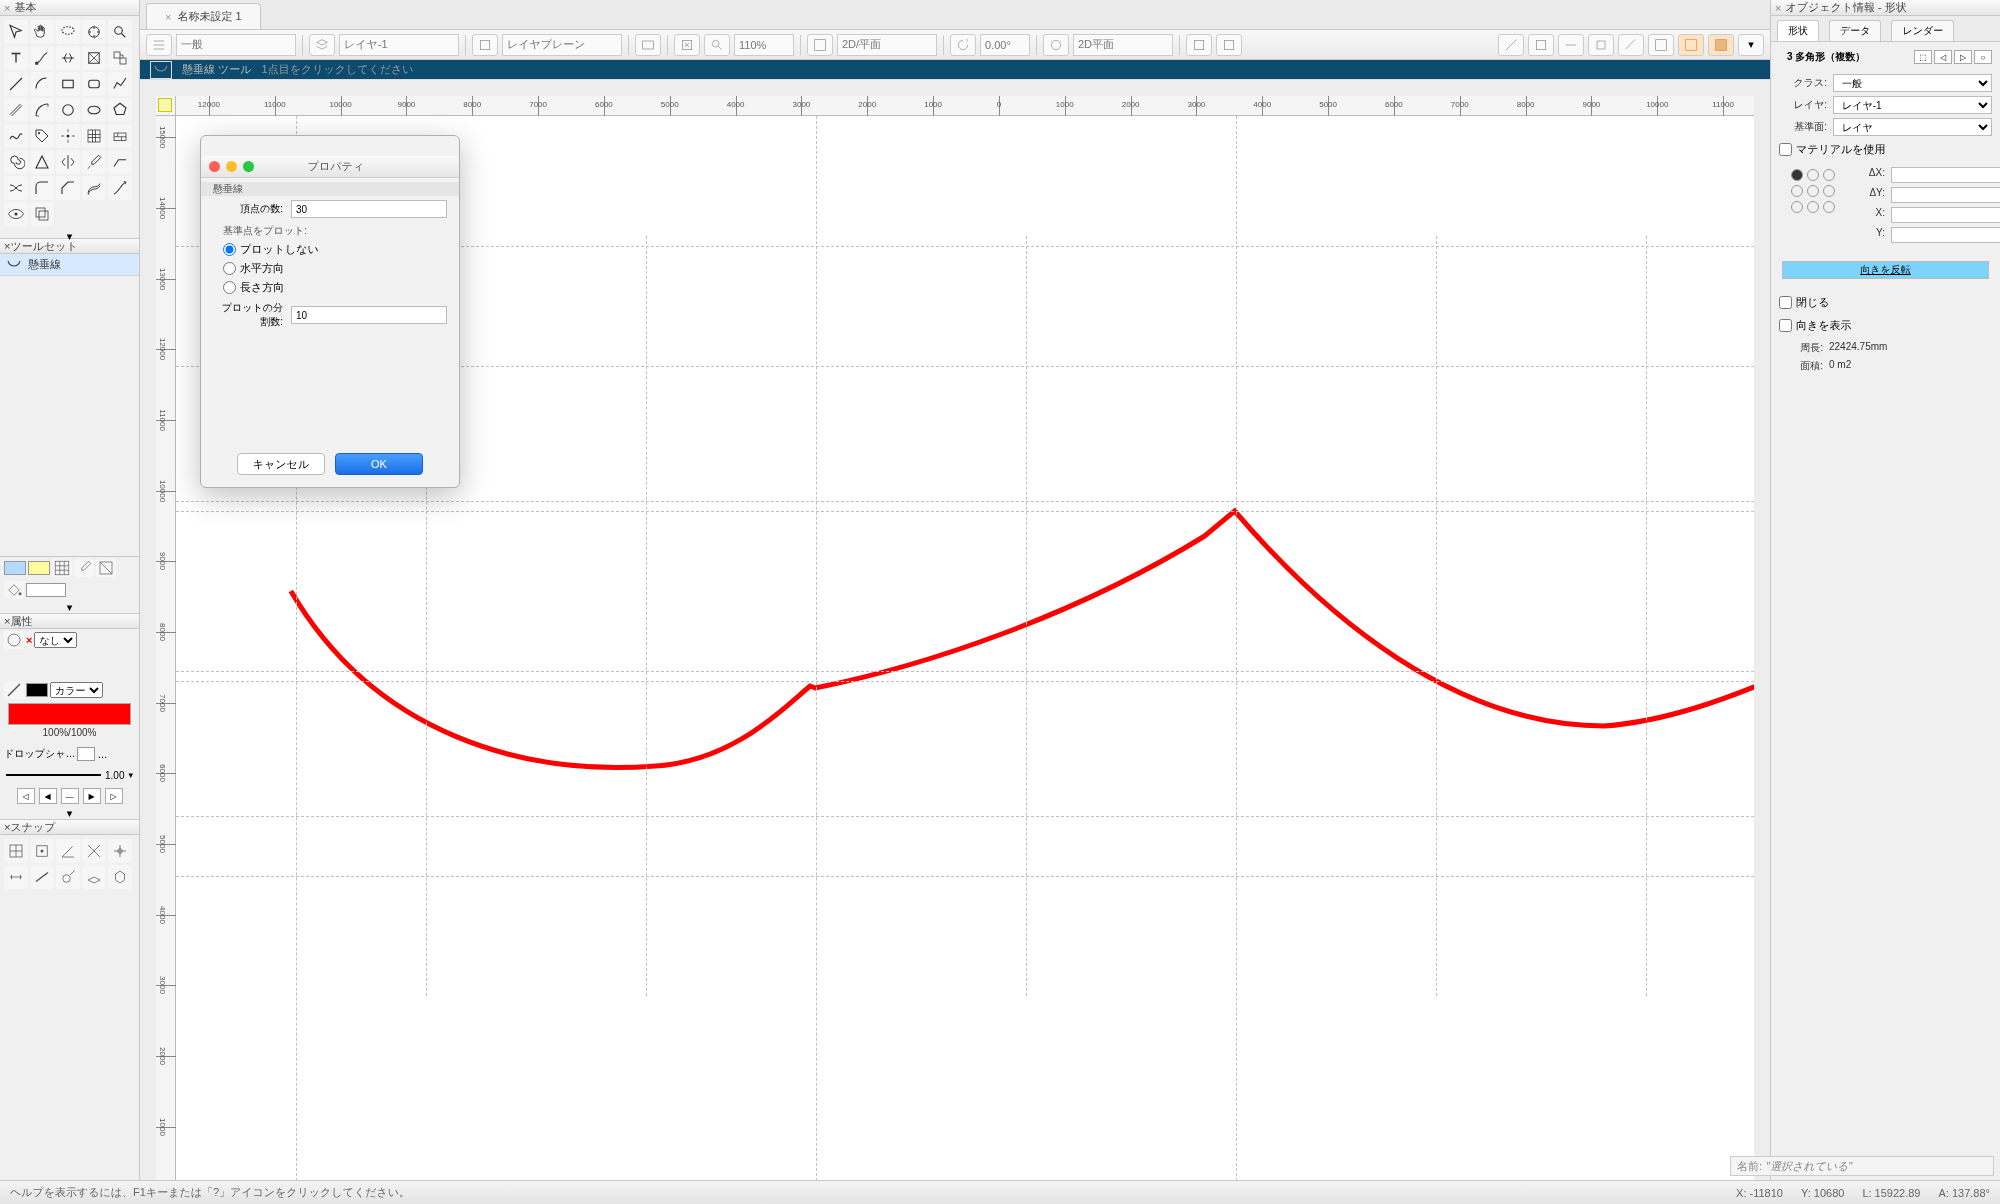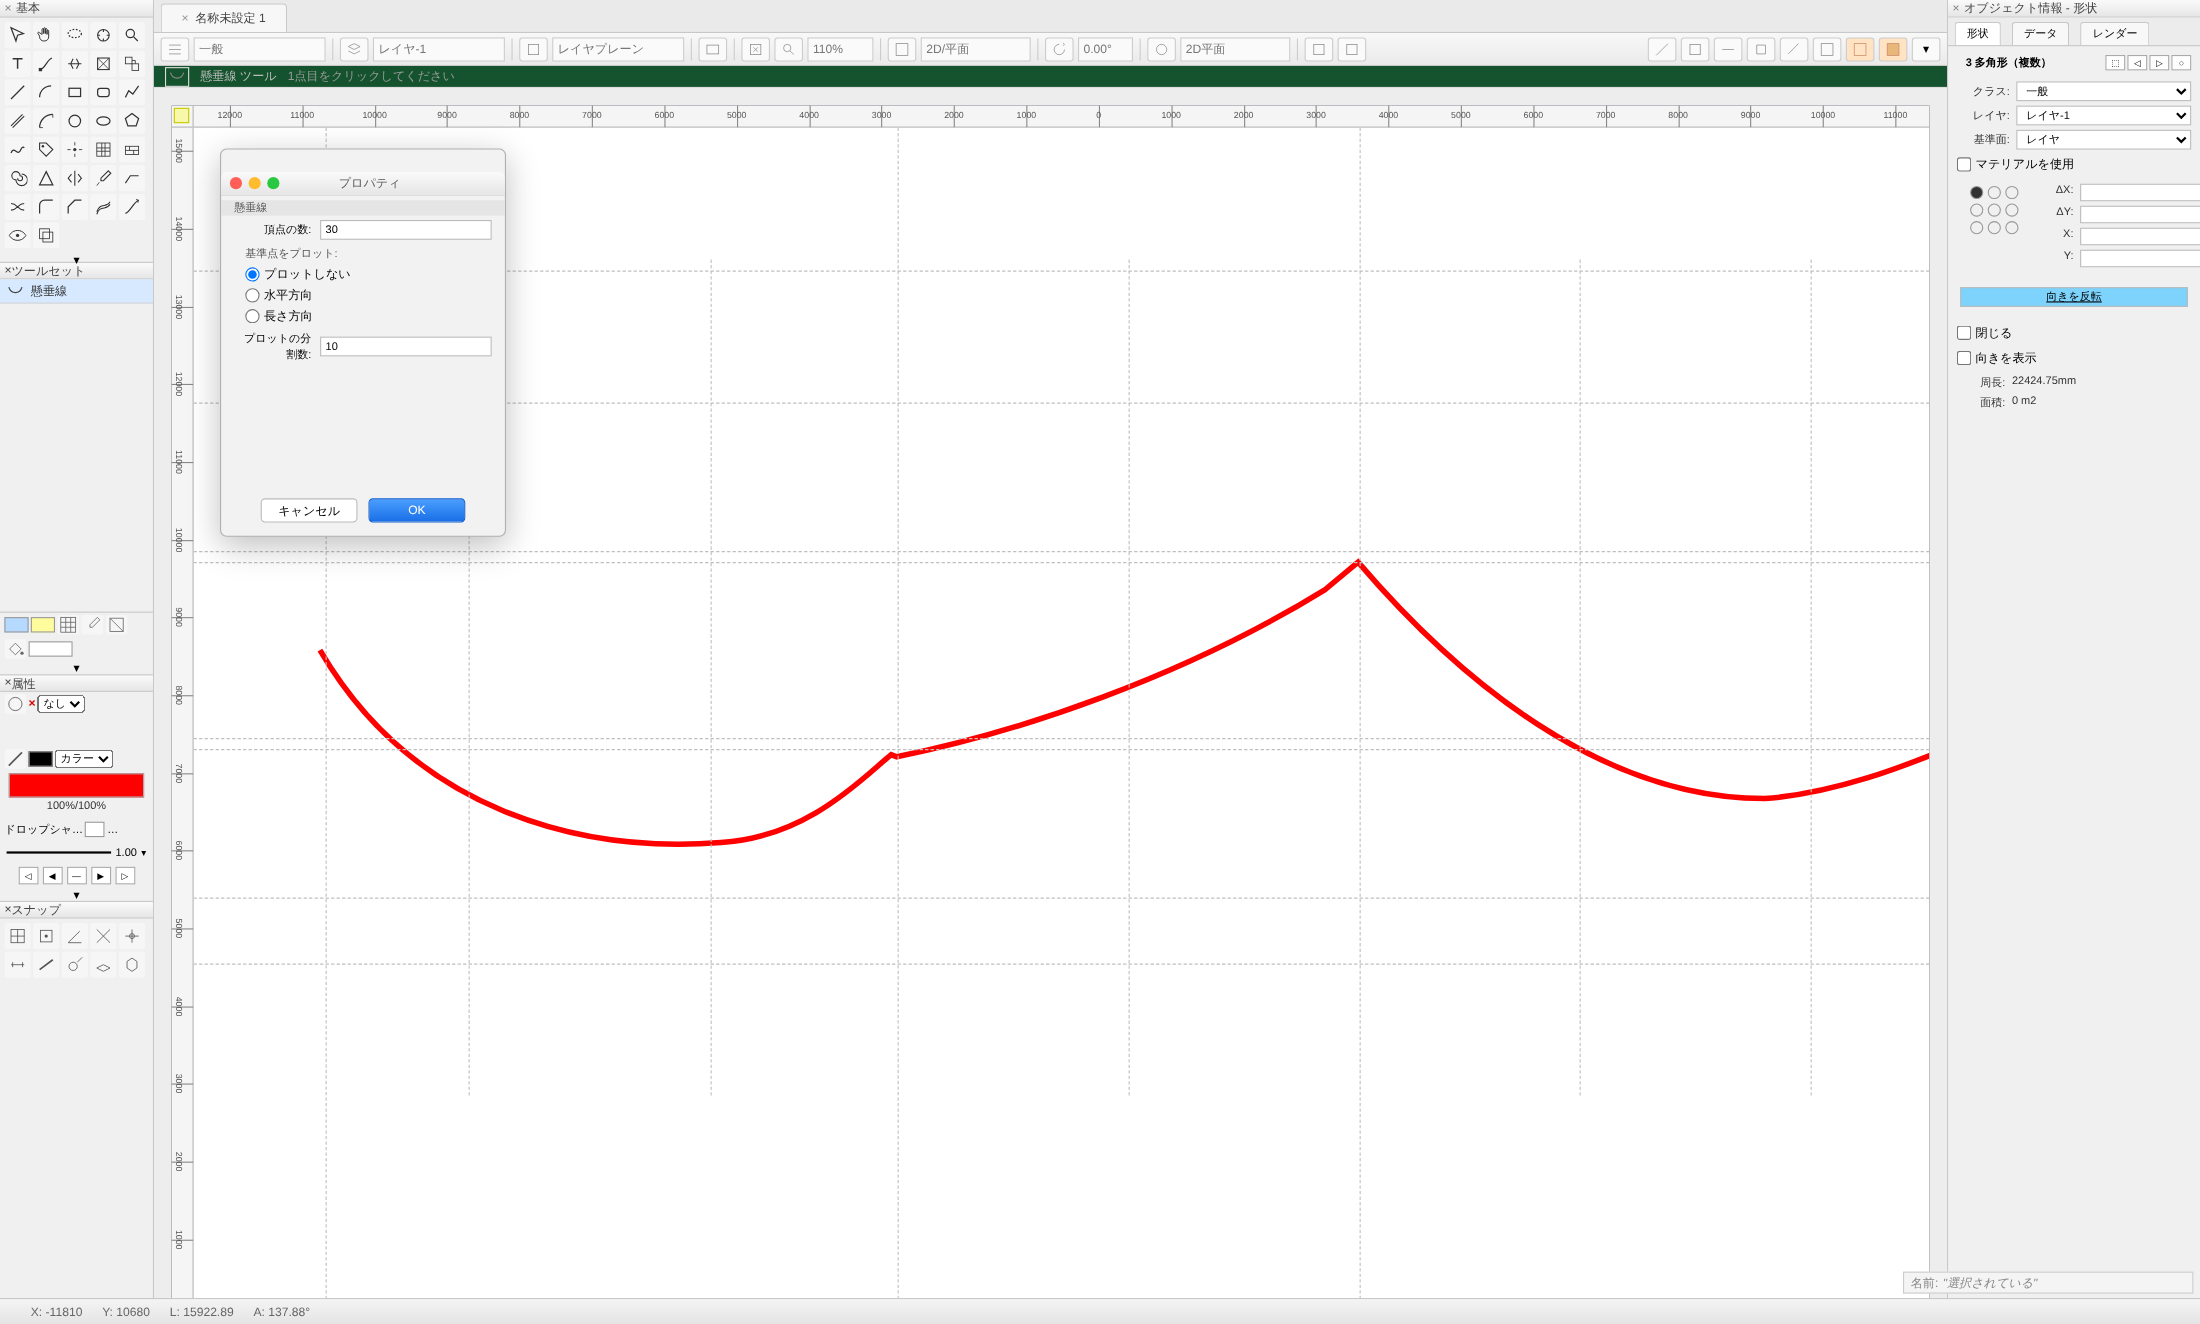--- a/index.html
+++ b/index.html
@@ -58,21 +58,21 @@
 
 .stage { position:absolute; left:140px; right:230px; top:0; bottom:24px; background:#ededed; }
 .doc-tab { height:30px; background:#eaeaea; border-bottom:1px solid #c8c8c8; display:flex; align-items:flex-end;}
 .doc-tab .tabitem{height:26px;padding:0 18px;display:flex;align-items:center;background:#f7f7f7;border:1px solid #c8c8c8;border-bottom:none;border-radius:4px 4px 0 0;margin-left:6px;font-size:11px;color:#444;}
 .doc-tab .tabitem .x{margin-right:6px;color:#999;}
 .top-toolbar{height:30px;background:linear-gradient(#f8f8f8,#eaeaea);border-bottom:1px solid #c8c8c8;display:flex;align-items:center;padding:0 6px;gap:4px;}
 .tb-btn{width:26px;height:22px;border:1px solid #ccc;background:#fafafa;border-radius:3px;display:flex;align-items:center;justify-content:center;cursor:pointer;}
 .tb-btn svg{width:16px;height:16px;}
 .tb-sel{height:22px;font-size:10px;border:1px solid #ccc;background:#fafafa;padding:0 8px 0 4px;display:flex;align-items:center;min-width:60px;color:#777;}
 .tb-sep{width:1px;height:20px;background:#ccc;margin:0 2px;}
-.top-hint{height:20px;background:#14532d;border-bottom:1px solid #ddd;display:flex;align-items:center;padding:0 10px;font-size:10px;color:#9a9a9a;gap:10px;}
+.top-hint{height:20px;background:#0c4a6e;border-bottom:1px solid #ddd;display:flex;align-items:center;padding:0 10px;font-size:10px;color:#9a9a9a;gap:10px;}
 .top-hint .hint-icon{width:22px;height:18px;border:1px solid #ddd;display:flex;align-items:center;justify-content:center;}
 
 
 .canvas-wrap{position:relative;background:#0f172a;margin:16px; height:calc(100% - 80px);}
 .ruler-h{position:absolute;left:20px;right:0;top:0;height:20px;background:#f5f5f5;border-bottom:1px solid #bbb;}
 .ruler-v{position:absolute;left:0;top:20px;bottom:0;width:20px;background:#f5f5f5;border-right:1px solid #bbb;}
 .ruler-corner{position:absolute;left:0;top:0;width:20px;height:20px;background:#f5f5f5;border-right:1px solid #bbb;border-bottom:1px solid #bbb;}
 .ruler-h .tick{position:absolute;top:0;width:1px;height:20px;background:#888;}
 .ruler-h .lab{position:absolute;top:4px;font-size:8px;color:#555;transform:translateX(-50%);}
 .ruler-v .tick{position:absolute;left:0;width:20px;height:1px;background:#888;}
@@ -872,17 +872,18 @@
     </div>
   </div>
 </div>
 
 <div class="sel-info">
   <span class="slab">名前:</span>
   <span class="sval">"選択されている"</span>
 </div>
 
 <div class="statusbar">
+  <span class="hint">ヘルプを表示するには、F1キーまたは「?」アイコンをクリックしてください。</span>
   <span class="coord">X: -11810</span>
   <span class="coord">Y: 10680</span>
   <span class="coord">L: 15922.89</span>
   <span class="coord">A: 137.88°</span>
 </div>
 
 </body></html>

